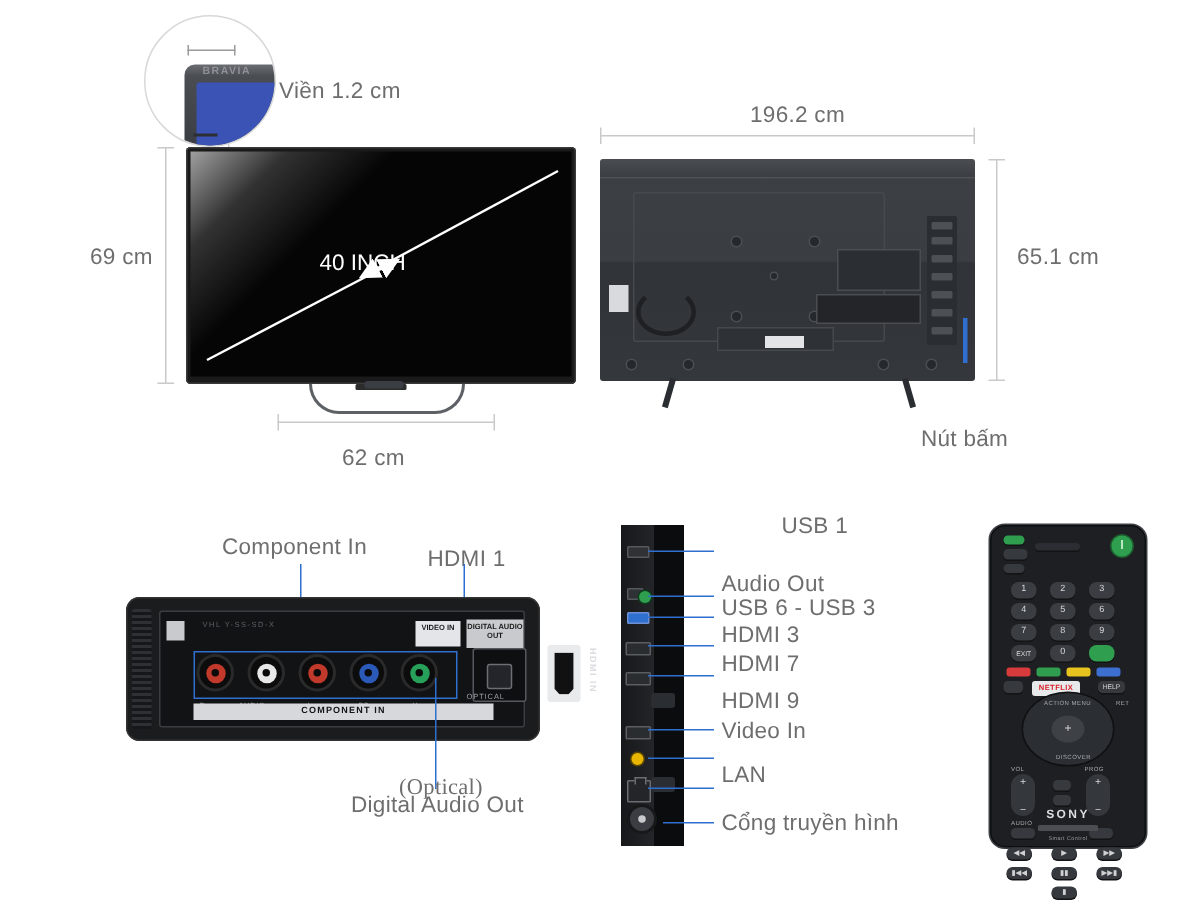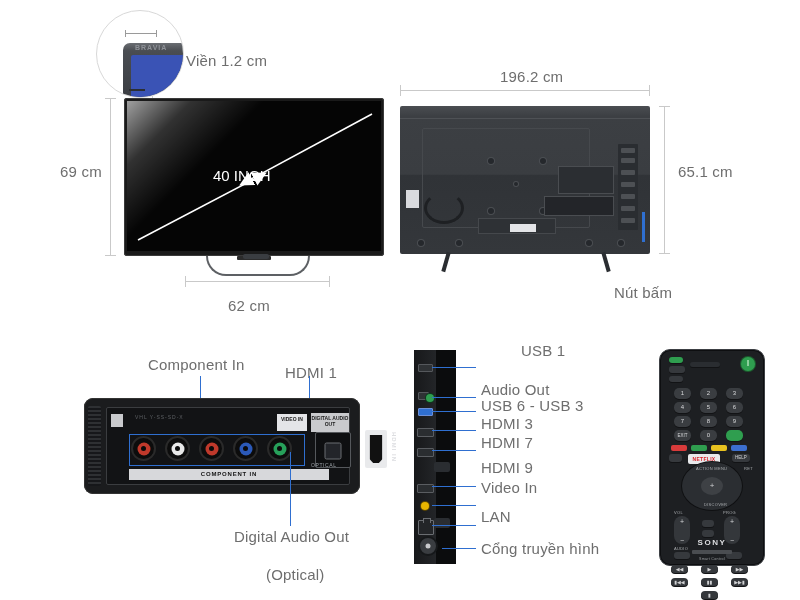--- a/index.html
+++ b/index.html
@@ -265,21 +265,21 @@
       <div id="hdmi1-slot"></div>
     </div>
     <div id="hdmi1-text">HDMI IN</div>
 
     <div id="comp-strip">COMPONENT IN</div>
   </div>
 </div>
 
 <div class="leader leader-v" style="left:290px;top:452px;height:74px;"></div>
 <div class="abs lbl" style="left:234px;top:528px;">Digital Audio Out</div>
-<div class="abs lbl" style="left:266px;top:566px;">(Optical)</div>
+<div class="abs lbl" style="left:266px;top:517px;font-family:Liberation Serif, serif;">(Optical)</div>
 
 <div class="abs" id="strip">
   <div id="strip-face"></div>
   <div id="strip-side"></div>
   <div class="p-usb" style="top:14px;"></div>
   <div class="p-usb" style="top:42px;width:9px;"></div>
   <div class="p-jack" style="top:44px;left:12px;background:#2f9e4f;box-shadow:0 0 0 1px #0d3a1d;"></div>
   <div class="p-usb" style="top:58px;background:#2f6fd0;border-color:#6d8fd6;"></div>
   <div class="p-hdmi" style="top:78px;"></div>
   <div class="p-hdmi" style="top:98px;"></div>

